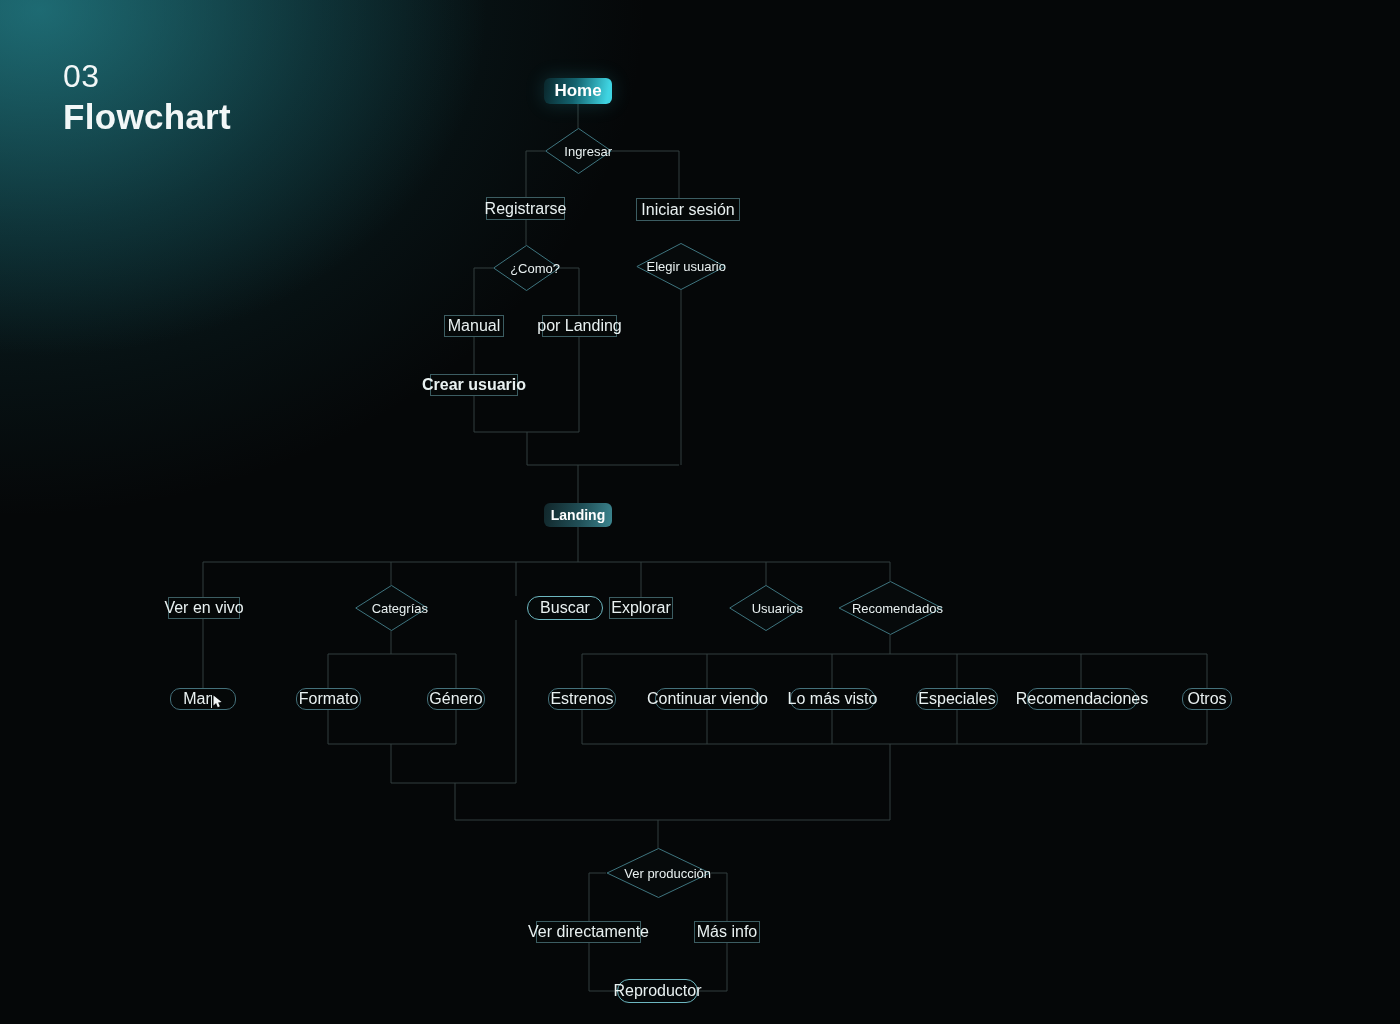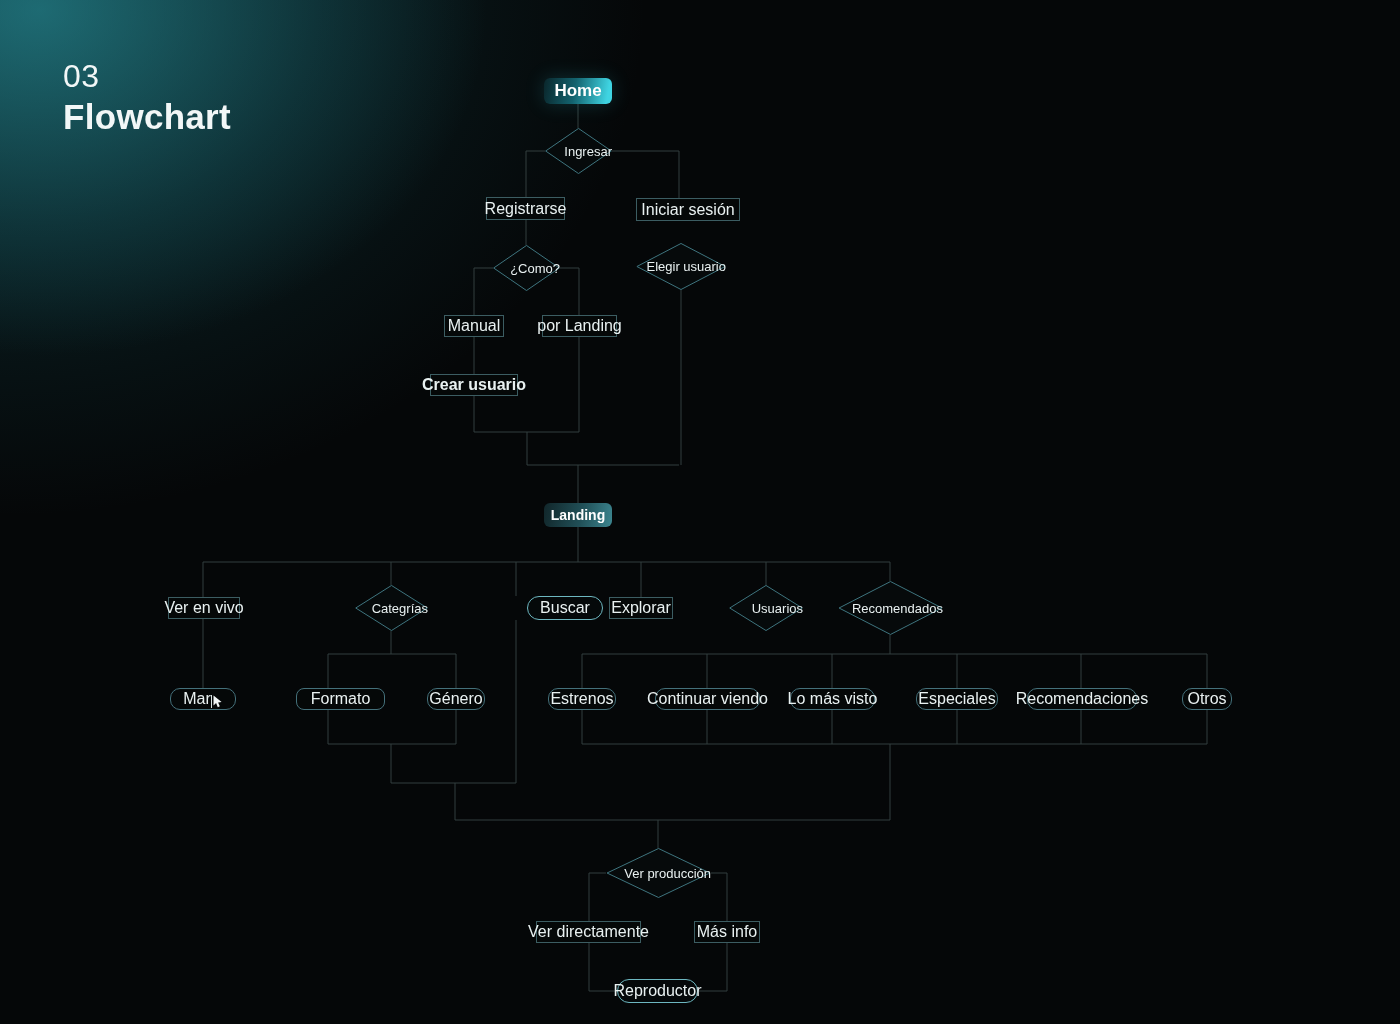--- a/index.html
+++ b/index.html
@@ -196,21 +196,21 @@
   <div class="node rounded" style="left:170px;top:688px;width:66px;height:22px;">
     <span class="mar-content">
       <span>Mar</span>
       <span class="caret"></span>
       <svg width="11" height="13" viewBox="0 0 11 13">
         <path d="M1.5 0.5 L1.5 10.5 L4.1 8.1 L5.8 12.2 L7.8 11.3 L6.1 7.4 L9.6 7.0 Z" fill="#f2f7f7"></path>
       </svg>
     </span>
   </div>
 
-  <div class="node rounded" style="left:296px;top:688px;width:89px;height:22px;border-radius:8px;">
+  <div class="node rounded" style="left:296px;top:688px;width:65px;height:22px;">
       <span>Formato</span>
     </div>
 
   <div class="node rounded" style="left:427px;top:688px;width:58px;height:22px;">
       <span>Género</span>
     </div>
 
   <div class="node rounded" style="left:548px;top:688px;width:68px;height:22px;">
       <span>Estrenos</span>
     </div>

